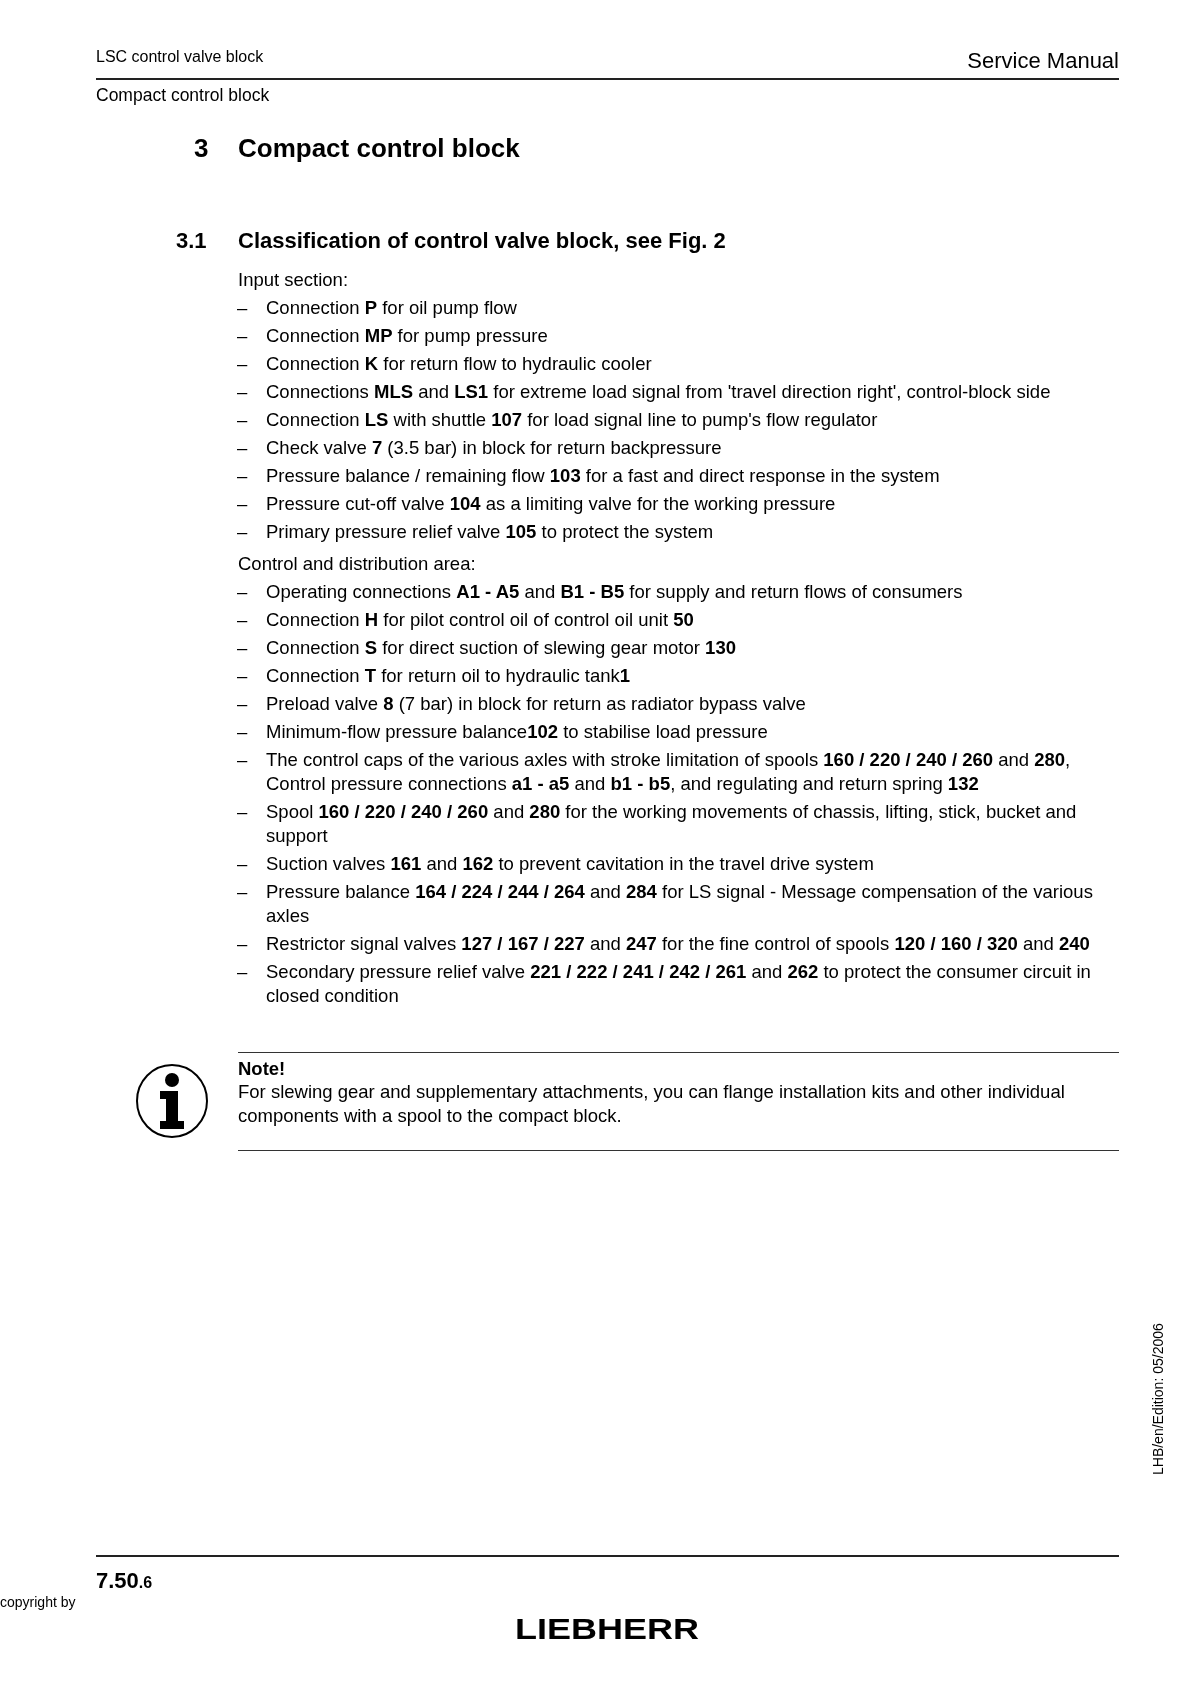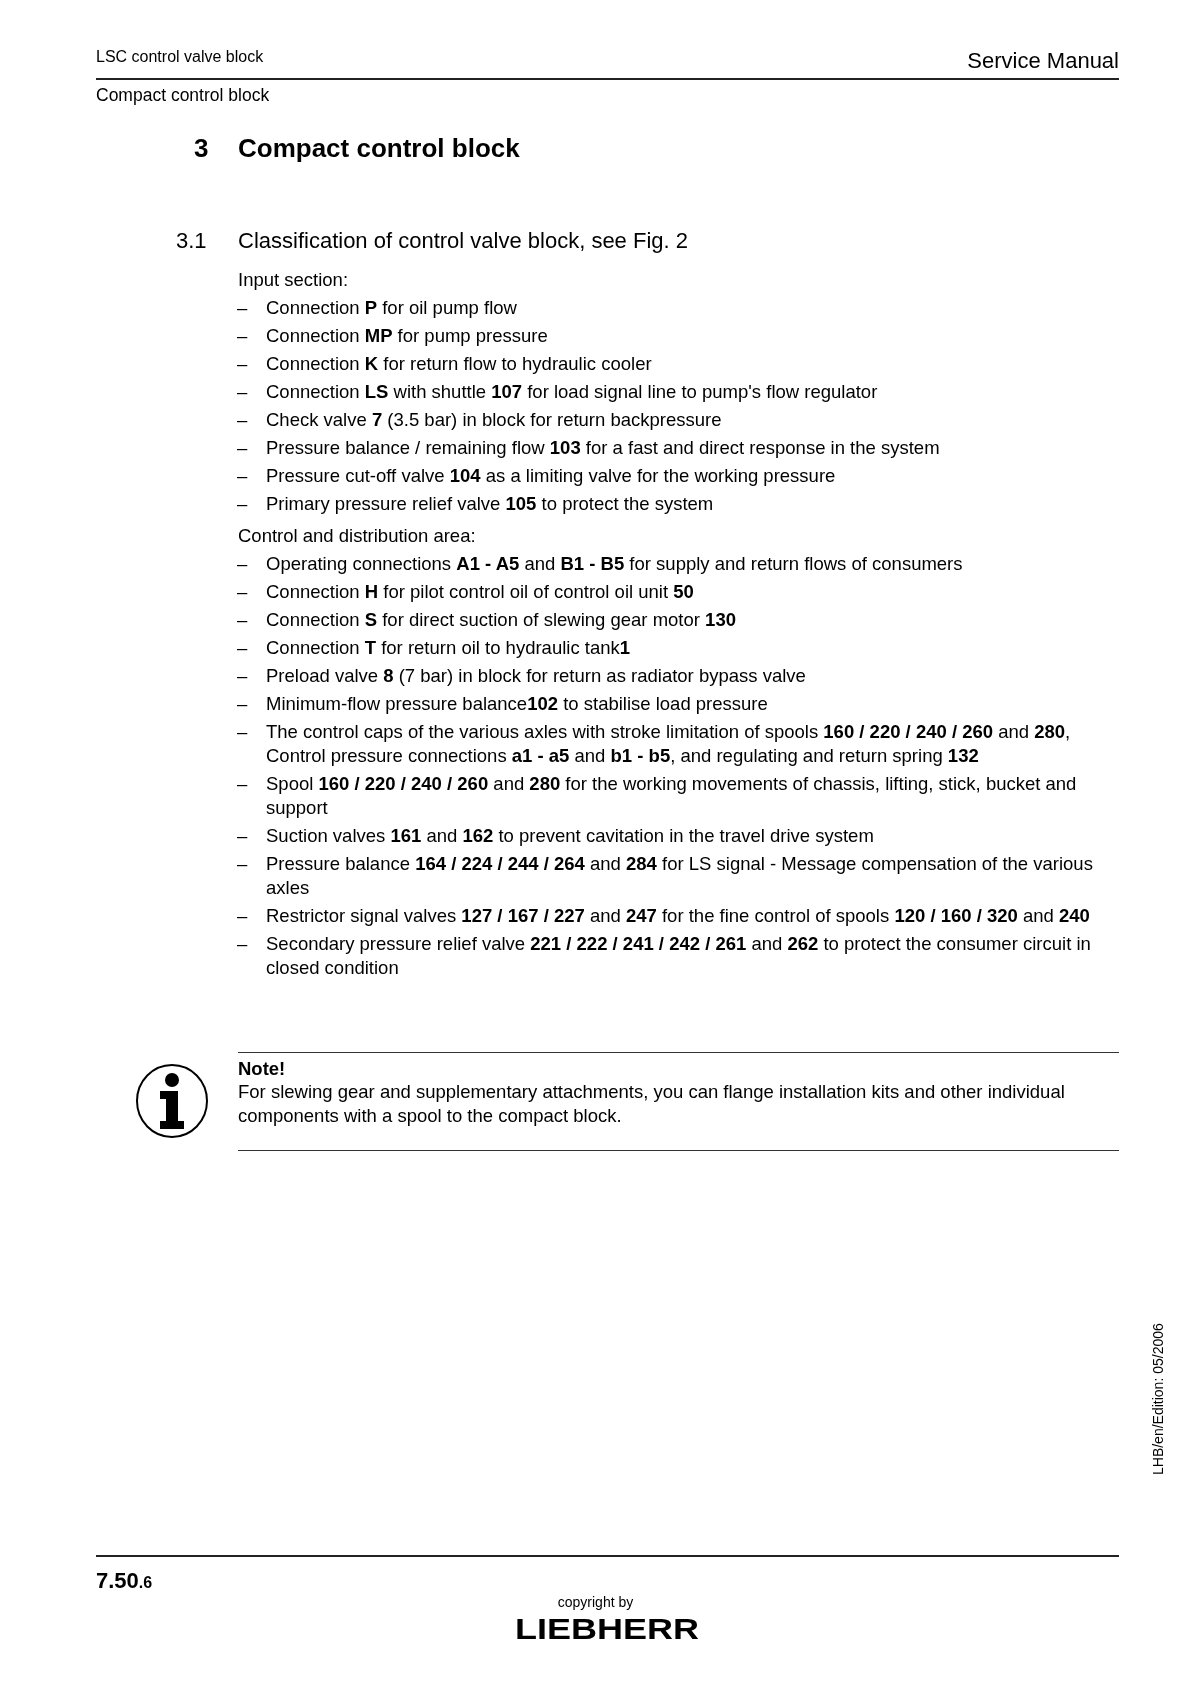--- a/index.html
+++ b/index.html
@@ -7,42 +7,42 @@
     width: 1191px; height: 1684px; position: relative; overflow: hidden;
     font-family: "Liberation Sans", sans-serif; color: #000;
   }
   .abs { position: absolute; }
   .hdr-left { left: 96px; top: 48px; font-size: 16px; }
   .hdr-right { right: 72px; top: 48px; font-size: 22px; text-align: right; }
   .hdr-rule { left: 96px; right: 72px; top: 78px; height: 0; border-top: 2px solid #222; }
   .hdr-sub { left: 96px; top: 85px; font-size: 17.5px; }
   .h1 { left: 194px; top: 133px; font-size: 26px; font-weight: bold; }
   .h1 .num { display: inline-block; width: 44px; }
-  .h2 { left: 176px; top: 228px; font-size: 22px; font-weight: normal; }
+  .h2 { left: 176px; top: 228px; font-size: 22px; font-weight: bold; }
   .h2 .num { display: inline-block; width: 62px; }
   .content { left: 238px; width: 882px; top: 268px; font-size: 18.5px; line-height: 24px; }
   .section-label { margin: 0 0 4px 0; }
   .section-label.second { margin-top: 8px; }
   ul.dash { list-style: none; margin: 0; padding: 0; }
   ul.dash li { position: relative; padding-left: 28px; margin-bottom: 4px; }
   ul.dash li::before { content: "\2013"; position: absolute; left: -1px; top: 0; }
   b { font-weight: bold; }
   .note-rule-top { left: 238px; right: 72px; top: 1052px; border-top: 1.5px solid #333; }
   .note-rule-bot { left: 238px; right: 72px; top: 1150px; border-top: 1.5px solid #333; }
   .note-icon { left: 134px; top: 1063px; width: 76px; height: 76px; }
   .note-title { left: 238px; top: 1058px; font-size: 18.5px; font-weight: bold; }
   .note-text { left: 238px; top: 1080px; width: 882px; font-size: 18.5px; line-height: 24px; }
   .side-text {
     left: 1150px; top: 1475px; font-size: 14px; white-space: nowrap;
     transform: rotate(-90deg); transform-origin: 0 0;
   }
   .ftr-rule { left: 96px; right: 72px; top: 1555px; border-top: 2.5px solid #222; }
   .ftr-page { left: 96px; top: 1568px; font-size: 22px; font-weight: bold; }
   .ftr-page .small { font-size: 16px; }
-  .copyright { left: 0; width: 1191px; top: 1594px; text-align: center; font-size: 14px; }
+  .copyright { left: 0; width: 1191px; top: 1594px; font-size: 14px; }
   .logo { left: 514px; top: 1615px; width: 186px; height: 26px; }
 </style>
 </head>
 <body>
 
 <div class="abs hdr-left">LSC control valve block</div>
 <div class="abs hdr-right">Service Manual</div>
 <div class="abs hdr-rule"></div>
 <div class="abs hdr-sub">Compact control block</div>
 
@@ -53,20 +53,21 @@
 <div class="abs h2">
   <span class="num">3.1</span><span>Classification of control valve block, see Fig. 2</span>
 </div>
 
 <div class="abs content">
   <div class="section-label">Input section:</div>
   <ul class="dash">
       <li><span>Connection </span><b>P</b><span> for oil pump flow</span></li>
       <li><span>Connection </span><b>MP</b><span> for pump pressure</span></li>
       <li><span>Connection </span><b>K</b><span> for return flow to hydraulic cooler</span></li>
+      <li><span>Connections </span><b>MLS</b><span> and </span><b>LS1</b><span> for extreme load signal from 'travel direction right', control-block side</span></li>
       <li><span>Connection </span><b>LS</b><span> with shuttle </span><b>107</b><span> for load signal line to pump's flow regulator</span></li>
       <li><span>Check valve </span><b>7</b><span> (3.5 bar) in block for return backpressure</span></li>
       <li><span>Pressure balance / remaining flow </span><b>103</b><span> for a fast and direct response in the system</span></li>
       <li><span>Pressure cut-off valve </span><b>104</b><span> as a limiting valve for the working pressure</span></li>
       <li><span>Primary pressure relief valve </span><b>105</b><span> to protect the system</span></li>
     </ul>
   <div class="section-label second">Control and distribution area:</div>
   <ul class="dash">
       <li><span>Operating connections </span><b>A1 - A5</b><span> and </span><b>B1 - B5</b><span> for supply and return flows of consumers</span></li>
       <li><span>Connection </span><b>H</b><span> for pilot control oil of control oil unit </span><b>50</b></li>

